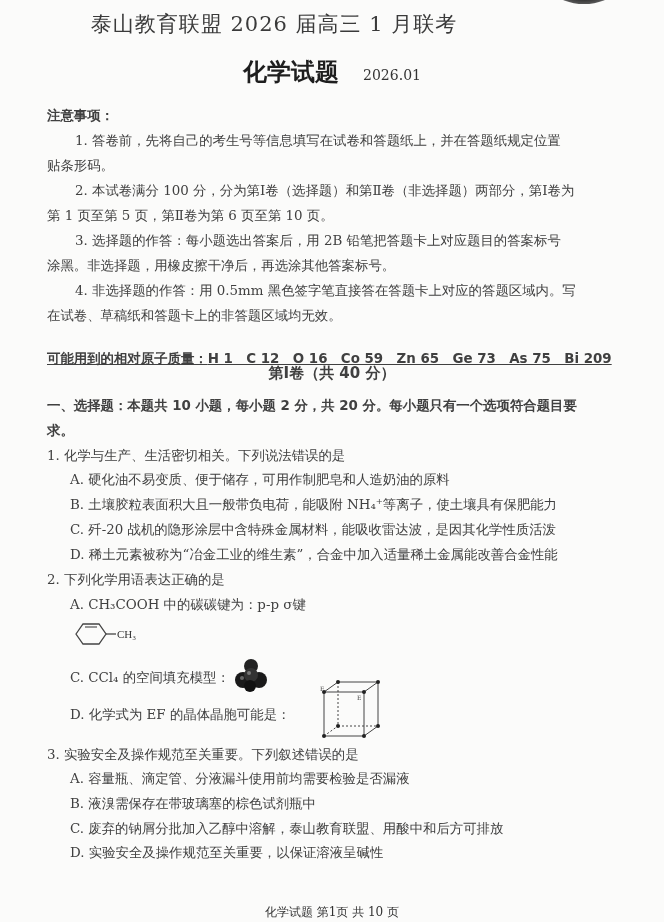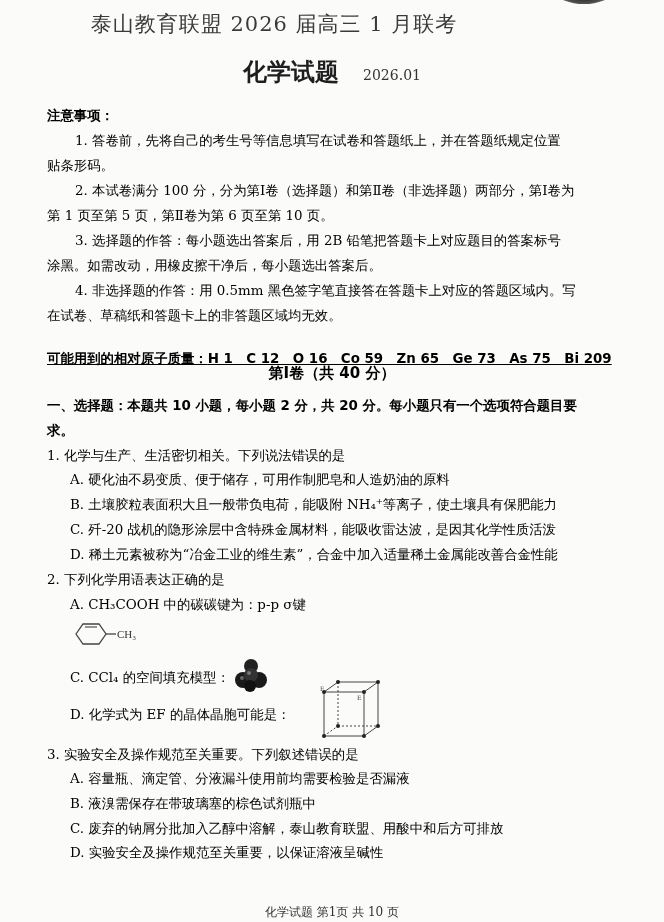--- a/index.html
+++ b/index.html
@@ -7,21 +7,21 @@
     width:664px; height:922px; background:#fbfbfa; position:relative; overflow:hidden;
     font-family:"DejaVu Serif","Liberation Serif",serif; color:#2a2a2a;
   }
   .blob { position:absolute; left:557px; top:-18px; width:54px; height:22px; border-radius:50%;
     background:radial-gradient(ellipse at 50% 30%, #222 40%, #555 70%, rgba(0,0,0,0) 100%); }
   .abs { position:absolute; white-space:nowrap; }
   .exam-title { left:0; width:548px; top:10px; text-align:center; font-size:21px; color:#3a3a3a; letter-spacing:1px; }
   .subject-line { left:0; width:664px; top:56px; text-align:center; }
   .subject { font-size:24px; font-weight:bold; color:#1e1e1e; font-family:"DejaVu Sans","Liberation Sans",sans-serif; }
   .date { font-size:14px; margin-left:24px; color:#333; }
-  .t { font-size:13.4px; line-height:20px; color:#000000; }
+  .t { font-size:13.4px; line-height:20px; color:#404040; }
   .b { font-weight:bold; font-family:"DejaVu Sans","Liberation Sans",sans-serif; }
   .ind1 { left:47px; }
   .ind2 { left:75px; }
   .opt { left:70px; }
   .footer { left:0; width:664px; top:888px; text-align:center; font-size:12px; color:#333;margin-top:16px; }
   .struct { display:inline-block; vertical-align:middle; }
 </style>
 </head>
 <body>
 
@@ -31,21 +31,21 @@
 <div class="abs subject-line">
   <span class="subject">化学试题</span><span class="date">2026.01</span>
 </div>
 
 <div class="abs t b ind1" style="top:106px;">注意事项：</div>
 <div class="abs t ind2" style="top:131px;">1. 答卷前，先将自己的考生号等信息填写在试卷和答题纸上，并在答题纸规定位置</div>
 <div class="abs t ind1" style="top:156px;">贴条形码。</div>
 <div class="abs t ind2" style="top:181px;">2. 本试卷满分 100 分，分为第Ⅰ卷（选择题）和第Ⅱ卷（非选择题）两部分，第Ⅰ卷为</div>
 <div class="abs t ind1" style="top:206px;">第 1 页至第 5 页，第Ⅱ卷为第 6 页至第 10 页。</div>
 <div class="abs t ind2" style="top:231px;">3. 选择题的作答：每小题选出答案后，用 2B 铅笔把答题卡上对应题目的答案标号</div>
-<div class="abs t ind1" style="top:256px;">涂黑。如需改动，用橡皮擦干净后，每小题选出答案后。</div>
+<div class="abs t ind1" style="top:256px;">涂黑。非选择题，用橡皮擦干净后，再选涂其他答案标号。</div>
 <div class="abs t ind2" style="top:281px;">4. 非选择题的作答：用 0.5mm 黑色签字笔直接答在答题卡上对应的答题区域内。写</div>
 <div class="abs t ind1" style="top:306px;">在试卷、草稿纸和答题卡上的非答题区域均无效。</div>
 
 <div class="abs t b ind1" style="top:349px;text-decoration:underline;">
   <span>可能用到的相对原子质量：</span><span>H 1　C 12　O 16　Co 59　Zn 65　Ge 73　As 75　Bi 209</span>
 </div>
 
 <div class="abs t b" style="top:363px; left:0; width:664px; text-align:center; font-size:15px;">第Ⅰ卷（共 40 分）</div>
 <div class="abs t b ind1" style="top:396px;">一、选择题：本题共 10 小题，每小题 2 分，共 20 分。每小题只有一个选项符合题目要</div>
 <div class="abs t b ind1" style="top:421px;">求。</div>

